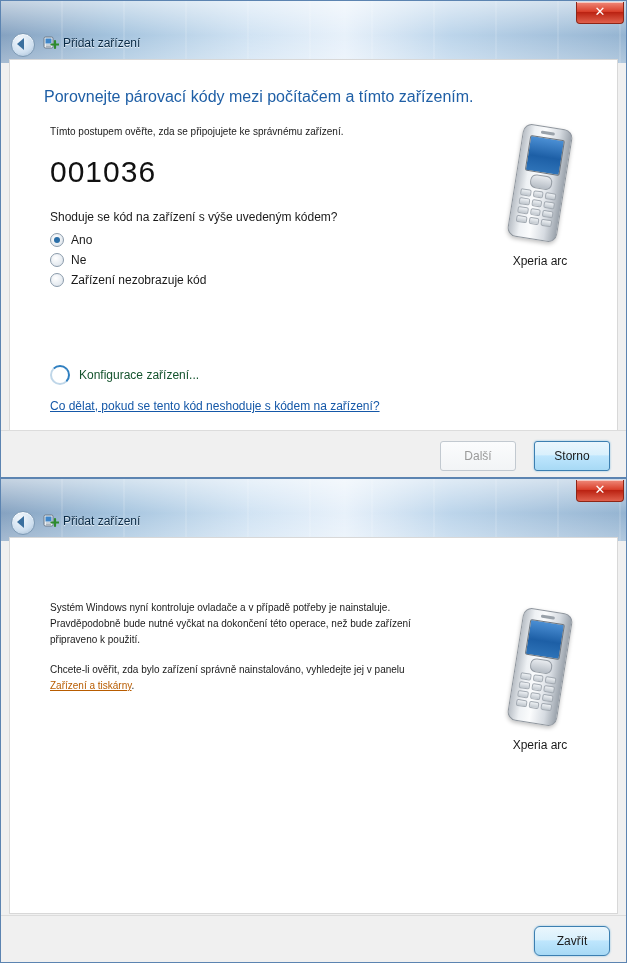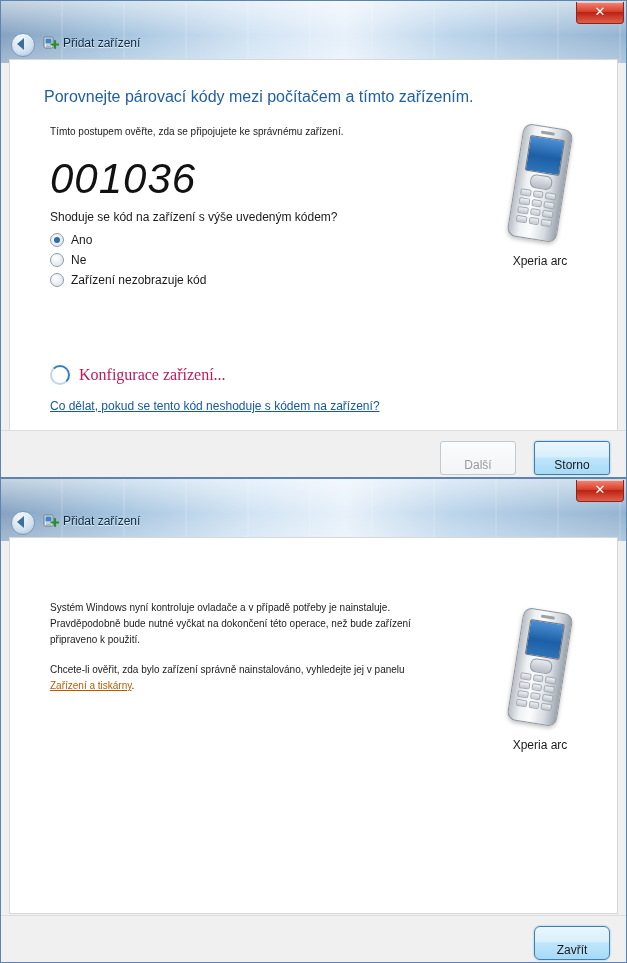--- a/index.html
+++ b/index.html
@@ -124,24 +124,23 @@
   .para {
     position: absolute;
     font-size: 10px;
     color: #1a1a1a;
     line-height: 16px;
   }
   .bigcode {
     position: absolute;
     left: 40px;
     top: 95px;
-    font-size: 42px;
+    font-size: 30px;
     color: #111;
     letter-spacing: 1px;
-    font-style: italic;
   }
   .question {
     position: absolute;
     left: 40px;
     top: 150px;
     font-size: 12px;
     color: #1a1a1a;
   }
 
   .radio-group { position: absolute; left: 40px; top: 170px; }
@@ -180,21 +179,21 @@
   }
   .spinner {
     width: 16px; height: 16px;
     border-radius: 50%;
     border: 2px solid #bfd6e8;
     border-top-color: #2f7fc0;
     border-right-color: #2f7fc0;
     margin-right: 9px;
     flex: none;
   }
-  .status-text { font-size: 16px; color: #be185d; font-family: Liberation Serif, serif; }
+  .status-text { font-size: 12px; color: #14532d; }
 
   .link {
     position: absolute;
     font-size: 12px;
     color: #1558a8;
     text-decoration: underline;
     cursor: pointer;
     text-align: right;
   }
   .inline-link { color: #b85c00; text-decoration: underline; cursor: pointer; }
@@ -265,23 +264,23 @@
     position: absolute;
     left: 0; right: 0;
     bottom: 0;
     height: 46px;
     background: #f0f0f0;
     border-top: 1px solid #dcdcdc;
   }
   .btn {
     position: absolute;
     top: 10px;
-    height: 16px;
+    height: 30px;
     min-width: 76px;
-    padding: 16px 10px;
+    padding: 0 10px;
     font-size: 12px;
     font-family: "Liberation Sans", sans-serif;
     border-radius: 3px;
     border: 1px solid #99a6b3;
     background: linear-gradient(to bottom, #fdfefe 0%, #f0f3f6 45%, #e2e8ee 50%, #edf1f5 100%);
     color: #1a1a1a;
     cursor: pointer;
   }
   .btn.disabled {
     color: #9a9a9a;

